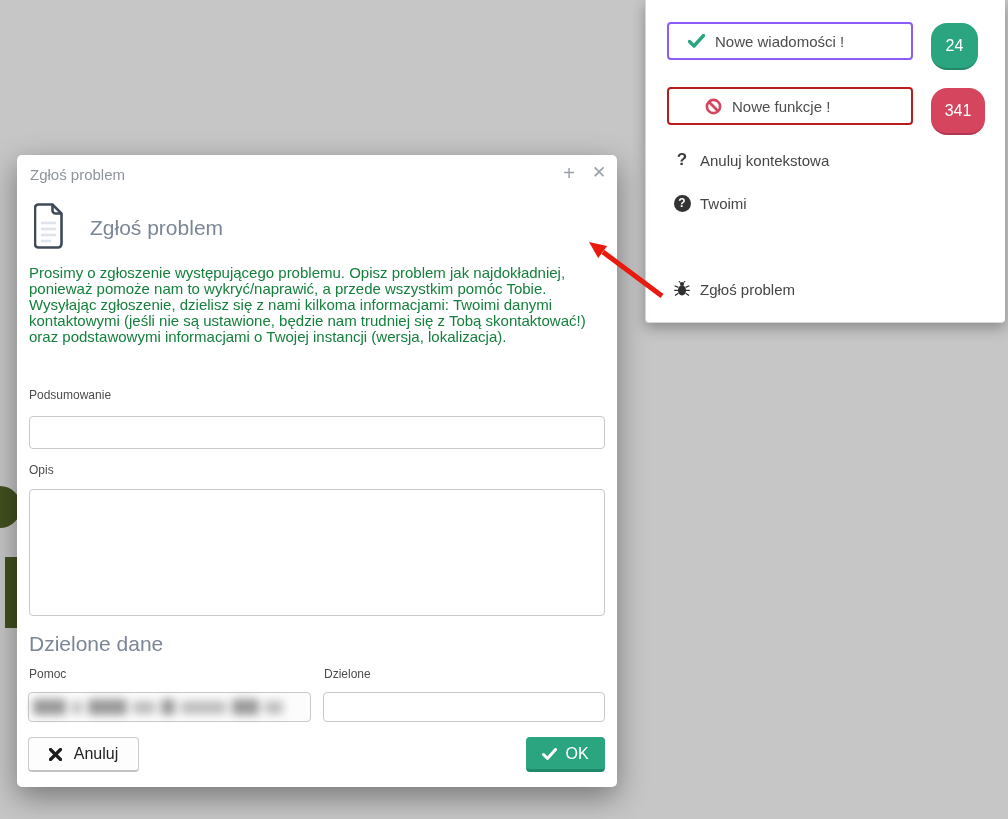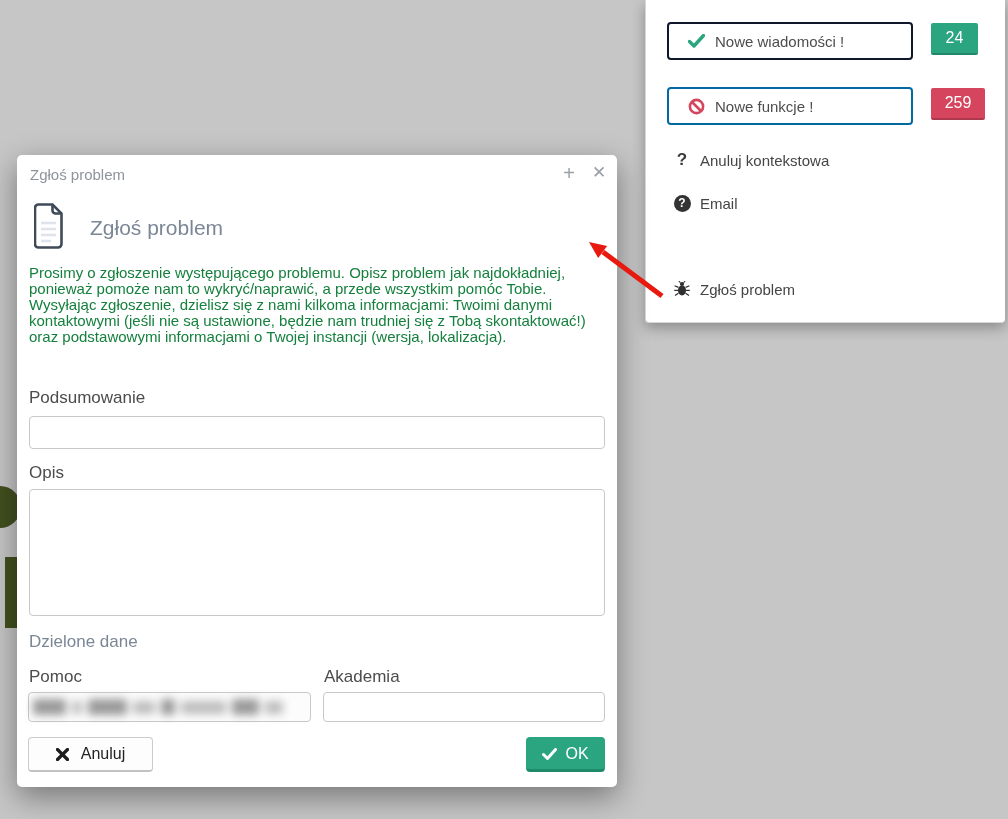--- a/index.html
+++ b/index.html
@@ -19,24 +19,24 @@
     border-left:1px solid #d7d7d7;border-bottom:1px solid #d7d7d7;
     border-radius:0 0 4px 4px;
     box-shadow:0 5px 14px rgba(0,0,0,.30);
   }
   .notice-btn{
     position:absolute;left:21px;width:246px;height:38px;background:#fff;
     border-radius:4px;display:flex;align-items:center;box-sizing:border-box;
     cursor:pointer;font-size:15px;color:#4d4d4d;
   }
   .notice-btn .nb-icon{width:18px;height:18px;margin:0 10px 0 18px;flex:0 0 auto;display:flex;align-items:center;justify-content:center;}
-  .notice-btn.green{border:2px solid #0f172a;}
-  .notice-btn.red{border:2px solid #0369a1;}
+  .notice-btn.green{border:2px solid #8b5cf6;}
+  .notice-btn.red{border:2px solid #b91c1c;padding-left:17px;}
   .badge{
-    position:absolute;left:285px;height:32px;border-radius:2px;color:#fff;font-size:16px;
+    position:absolute;left:285px;height:47px;border-radius:16px;color:#fff;font-size:16px;
     display:flex;align-items:center;justify-content:center;
     border-bottom:2px solid rgba(0,0,0,.18);box-sizing:border-box;
   }
   .badge.green{background:#2aa57f;width:47px;}
   .badge.red{background:#d5455e;width:54px;}
   .menu-item{
     position:absolute;left:0;width:100%;height:30px;display:flex;align-items:center;cursor:pointer;
     font-size:15px;color:#454545;
   }
   .menu-item .mi-icon{width:20px;height:20px;margin:0 8px 0 26px;flex:0 0 auto;display:flex;align-items:center;justify-content:center;color:#2f2f2f;}
@@ -53,40 +53,40 @@
     border-radius:5px;box-shadow:0 10px 30px rgba(0,0,0,.40);z-index:20;
   }
   .dlg-title{position:absolute;left:13px;top:11px;font-size:15px;color:#8e949b;}
   .win-btn{position:absolute;top:8px;width:20px;height:20px;line-height:20px;text-align:center;
            color:#9aa0a7;font-size:20px;font-weight:300;cursor:pointer;}
   .win-btn.plus{left:542px;}
   .win-btn.close{left:572px;font-size:17px;}
   .dlg-doc-icon{position:absolute;left:17px;top:48px;}
   .dlg-heading{position:absolute;left:73px;top:61px;font-size:21px;color:#7b8796;}
   .dlg-desc{position:absolute;left:12px;top:110px;width:578px;font-size:15px;line-height:16px;color:#15803d;}
-  .fld-label{position:absolute;font-size:17px;color:#4c4c4c;text-align:center;}
+  .fld-label{position:absolute;font-size:12px;color:#4c4c4c;text-align:center;}
   .txt-input{
     position:absolute;box-sizing:border-box;border:1px solid #c9c9c9;border-radius:4px;background:#fff;
     font-family:"Liberation Sans",sans-serif;font-size:15px;color:#333;padding:4px 8px;outline:none;
   }
-  .section-heading{position:absolute;left:12px;top:477px;font-size:17px;color:#7b8796;}
+  .section-heading{position:absolute;left:12px;top:477px;font-size:21px;color:#7b8796;}
   .email-wrap{position:absolute;left:11px;top:537px;width:283px;height:30px;}
   .email-wrap .txt-input{left:0;top:0;width:283px;height:30px;background:#fcfcfc;}
   .redacted{
     position:absolute;left:5px;top:-3px;width:250px;height:36px;filter:blur(4px);overflow:hidden;
     display:flex;align-items:center;gap:6px;pointer-events:none;
   }
   .redacted b{display:inline-block;height:16px;border-radius:2px;background:#9a9a9a;}
   .redacted b:nth-child(2n){background:#bdbdbd;height:13px;}
   .btn{
     position:absolute;box-sizing:border-box;border-radius:4px;display:flex;align-items:center;justify-content:center;
     gap:8px;cursor:pointer;font-size:16px;
   }
   .btn-cancel{
-    left:11px;top:582px;width:125px;height:35px;background:#fdfdfd;border:1px solid #cbcbcb;
+    left:11px;top:582px;width:111px;height:35px;background:#fdfdfd;border:1px solid #cbcbcb;
     border-bottom:2px solid #c2c2c2;color:#222;gap:12px;
   }
   .btn-ok{
     left:509px;top:582px;width:79px;height:35px;background:#2aa57f;border:1px solid #2aa57f;
     border-bottom:3px solid #1e8a67;color:#fff;
   }
 </style>
 </head>
 <body>
 
@@ -107,34 +107,34 @@
 
   <div class="notice-btn red" style="top:87px">
     <span class="nb-icon">
       <svg width="17" height="17" viewBox="0 0 17 17">
         <circle cx="8.5" cy="8.5" r="6.6" fill="none" stroke="#d5455e" stroke-width="2.6"></circle>
         <line x1="4" y1="4" x2="13" y2="13" stroke="#d5455e" stroke-width="2.6"></line>
       </svg>
     </span>
     <span>Nowe funkcje !</span>
   </div>
-  <div class="badge red" style="top:88px">259</div>
+  <div class="badge red" style="top:88px">341</div>
 
   <div class="menu-item" style="top:145px">
     <span class="mi-icon">
         <span class="q-plain">?</span>
       </span>
     <span>Anuluj kontekstowa</span>
   </div>
 
   <div class="menu-item" style="top:188px">
     <span class="mi-icon">
         <span class="q-circle">?</span>
       </span>
-    <span>Email</span>
+    <span>Twoimi</span>
   </div>
 
 
   <div class="menu-item" style="top:274px">
     <span class="mi-icon">
       <svg width="16" height="16" viewBox="0 0 16 16">
         <ellipse cx="8" cy="9.4" rx="4" ry="5" fill="#2f2f2f"></ellipse>
         <circle cx="8" cy="3" r="2.1" fill="#2f2f2f"></circle>
         <line x1="6.4" y1="1.6" x2="4.8" y2="0.2" stroke="#2f2f2f" stroke-width="1.1"></line>
         <line x1="9.6" y1="1.6" x2="11.2" y2="0.2" stroke="#2f2f2f" stroke-width="1.1"></line>
@@ -176,21 +176,21 @@
 
   <div class="fld-label" style="left:12px;top:233px">Podsumowanie</div>
   <input class="txt-input" style="left: 12px; top: 261px; width: 576px; height: 33px;">
 
   <div class="fld-label" style="left:12px;top:308px">Opis</div>
   <textarea class="txt-input" style="left: 12px; top: 334px; width: 576px; height: 127px; resize: none;"></textarea>
 
   <div class="section-heading">Dzielone dane</div>
 
   <div class="fld-label" style="left:12px;top:512px">Pomoc</div>
-  <div class="fld-label" style="left:307px;top:512px">Akademia</div>
+  <div class="fld-label" style="left:307px;top:512px">Dzielone</div>
 
   <div class="email-wrap">
     <input class="txt-input" readonly="" style="">
     <div class="redacted">
       <b style="width:34px"></b>
         <b style="width:10px"></b>
         <b style="width:40px"></b>
         <b style="width:22px"></b>
         <b style="width:14px"></b>
         <b style="width:46px"></b>

